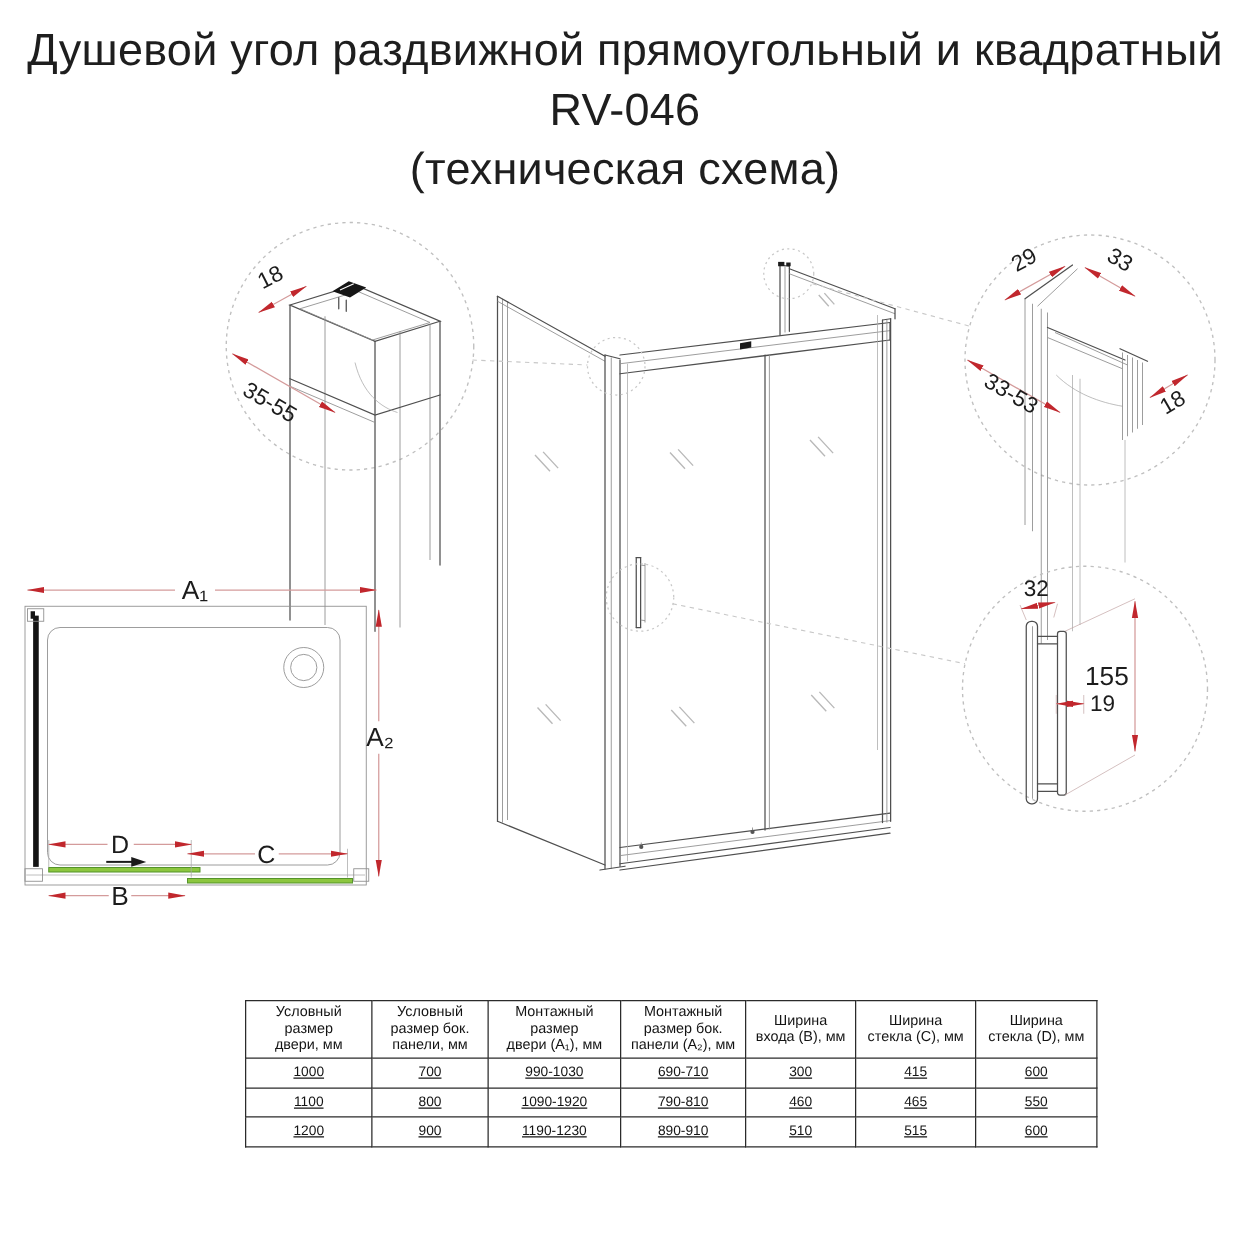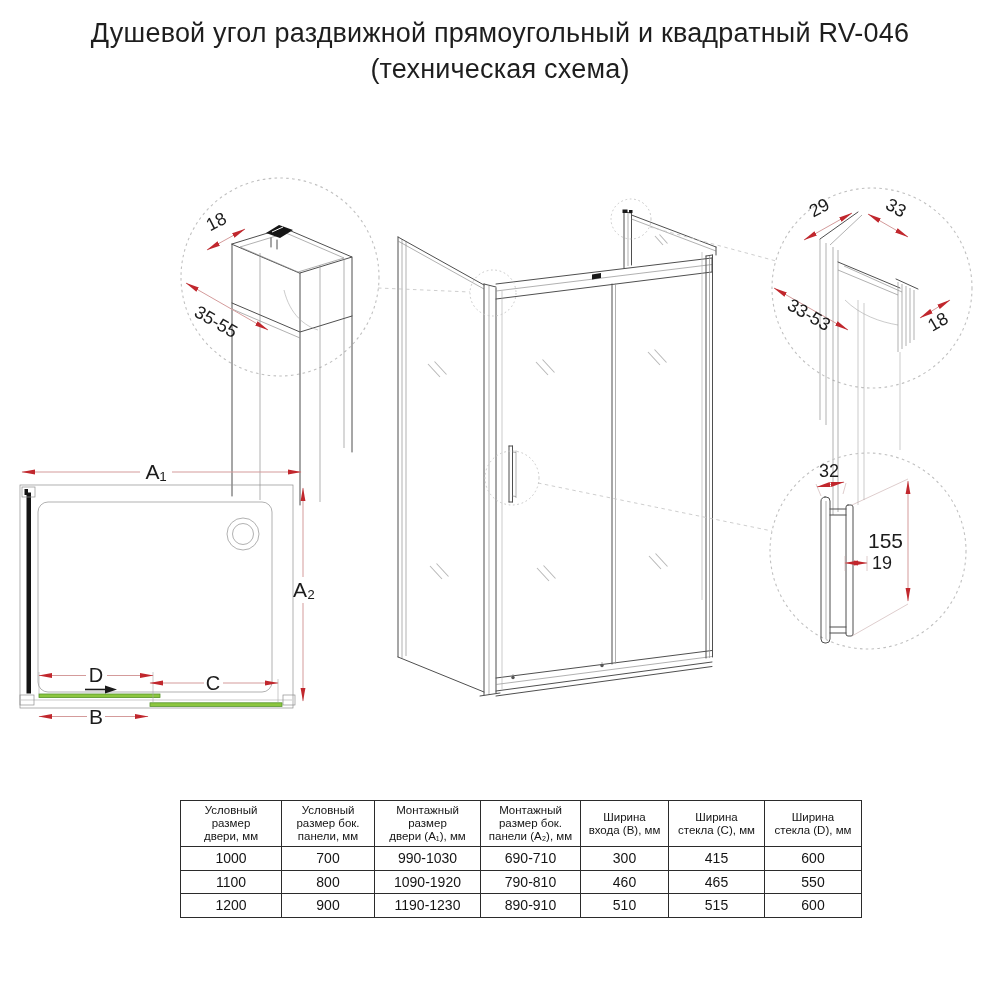--- a/index.html
+++ b/index.html
@@ -1,40 +1,40 @@
 <!DOCTYPE html>
 <html><head>
 <meta charset="utf-8">
 <style>
   html,body{margin:0;padding:0;background:#fff;}
   #stage{position:relative;width:1000px;height:1000px;background:#fff;overflow:hidden;
          font-family:"Liberation Sans",sans-serif;}
   .title{position:absolute;top:16px;left:0;width:1000px;text-align:center;color:#1e1e1e;
-         font-size:27px;line-height:1.32;letter-spacing:.2px;}
+         font-size:36px;line-height:1.32;letter-spacing:.2px;}
   svg{position:absolute;left:0;top:0;}
   
   .ln{stroke:#4f4f4f;stroke-width:1;fill:none;stroke-linecap:round;}
   .lt{stroke:#8f8f8f;stroke-width:.7;fill:none;}
   .lg{stroke:#a8a8a8;stroke-width:.6;fill:none;}
   .spark{stroke:#b9b9b9;stroke-width:1.1;fill:none;}
   .dim{stroke:#D49B9B;stroke-width:1;fill:none;}
   .ext{stroke:#c2a3a3;stroke-width:.55;fill:none;}
   .dash{stroke:#c8c8c8;stroke-width:.9;fill:none;stroke-dasharray:3.5 3.5;}
   .dot{stroke:#c8c8c8;stroke-width:1;fill:none;stroke-dasharray:1.7 2.7;}
   .dcirc{stroke:#c0c0c0;stroke-width:1.1;fill:none;stroke-dasharray:2.6 3.3;}
   .dimtxt{font-family:"Liberation Sans",sans-serif;font-size:18px;fill:#1c1c1c;}
   .dimtxt-lg{font-family:"Liberation Sans",sans-serif;font-size:21px;fill:#1c1c1c;}
   .dimtxt-md{font-family:"Liberation Sans",sans-serif;font-size:20px;fill:#1c1c1c;}
   
-  .spec-table{position:absolute;left:180px;top:800px;width:681px;border-collapse:collapse;
+  .spec-table{position:absolute;left:196px;top:800px;width:681px;border-collapse:collapse;
               table-layout:fixed;color:#141414;}
   .spec-table th,.spec-table td{border:1px solid #2b2b2b;text-align:center;
               vertical-align:middle;padding:0;overflow:hidden;}
   .spec-table th{font-size:11.5px;font-weight:normal;line-height:1.12;height:45px;white-space:pre-line;}
-  .spec-table td{font-size:14px;height:22.5px;}
+  .spec-table td{font-size:11px;height:22.5px;text-decoration:underline;}
 </style>
 </head>
 <body>
 
 <div id="stage">
 
   <div class="title">
     <div>Душевой угол раздвижной прямоугольный и квадратный RV-046</div>
     <div>(техническая схема)</div>
   </div>

